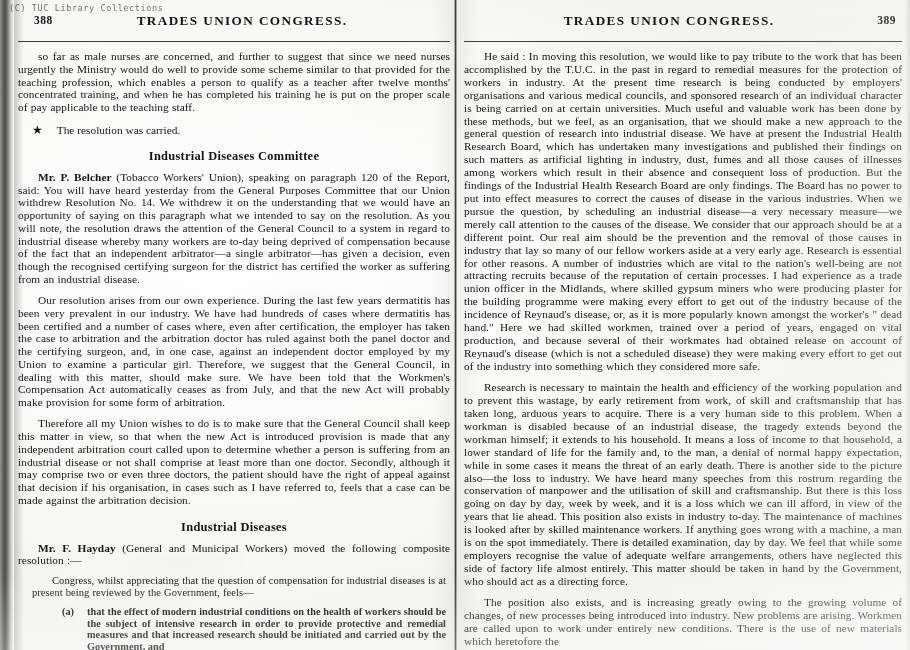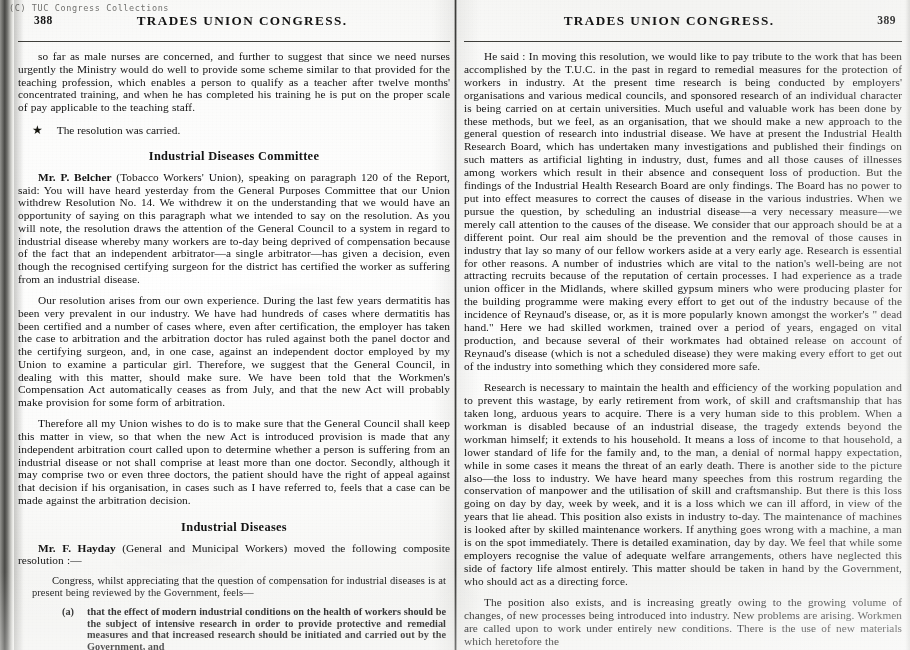--- a/index.html
+++ b/index.html
@@ -238,21 +238,21 @@
 
   <div class="grain"></div>
   <div class="blotch"></div>
 
   <div class="edge-left"></div>
   <div class="edge-left-fold"></div>
   <div class="gutter-shade"></div>
   <div class="gutter"></div>
   <div class="edge-right"></div>
 
-  <div class="watermark">(C) TUC Congress Collections</div>
+  <div class="watermark">(C) TUC Library Collections</div>
 
   <div class="page page-left">
 
     <div class="head">
       <span class="folio folio-left">388</span>
       <span class="head-title">TRADES UNION CONGRESS.</span>
     </div>
     <hr class="rule">
 
     <div class="body">

